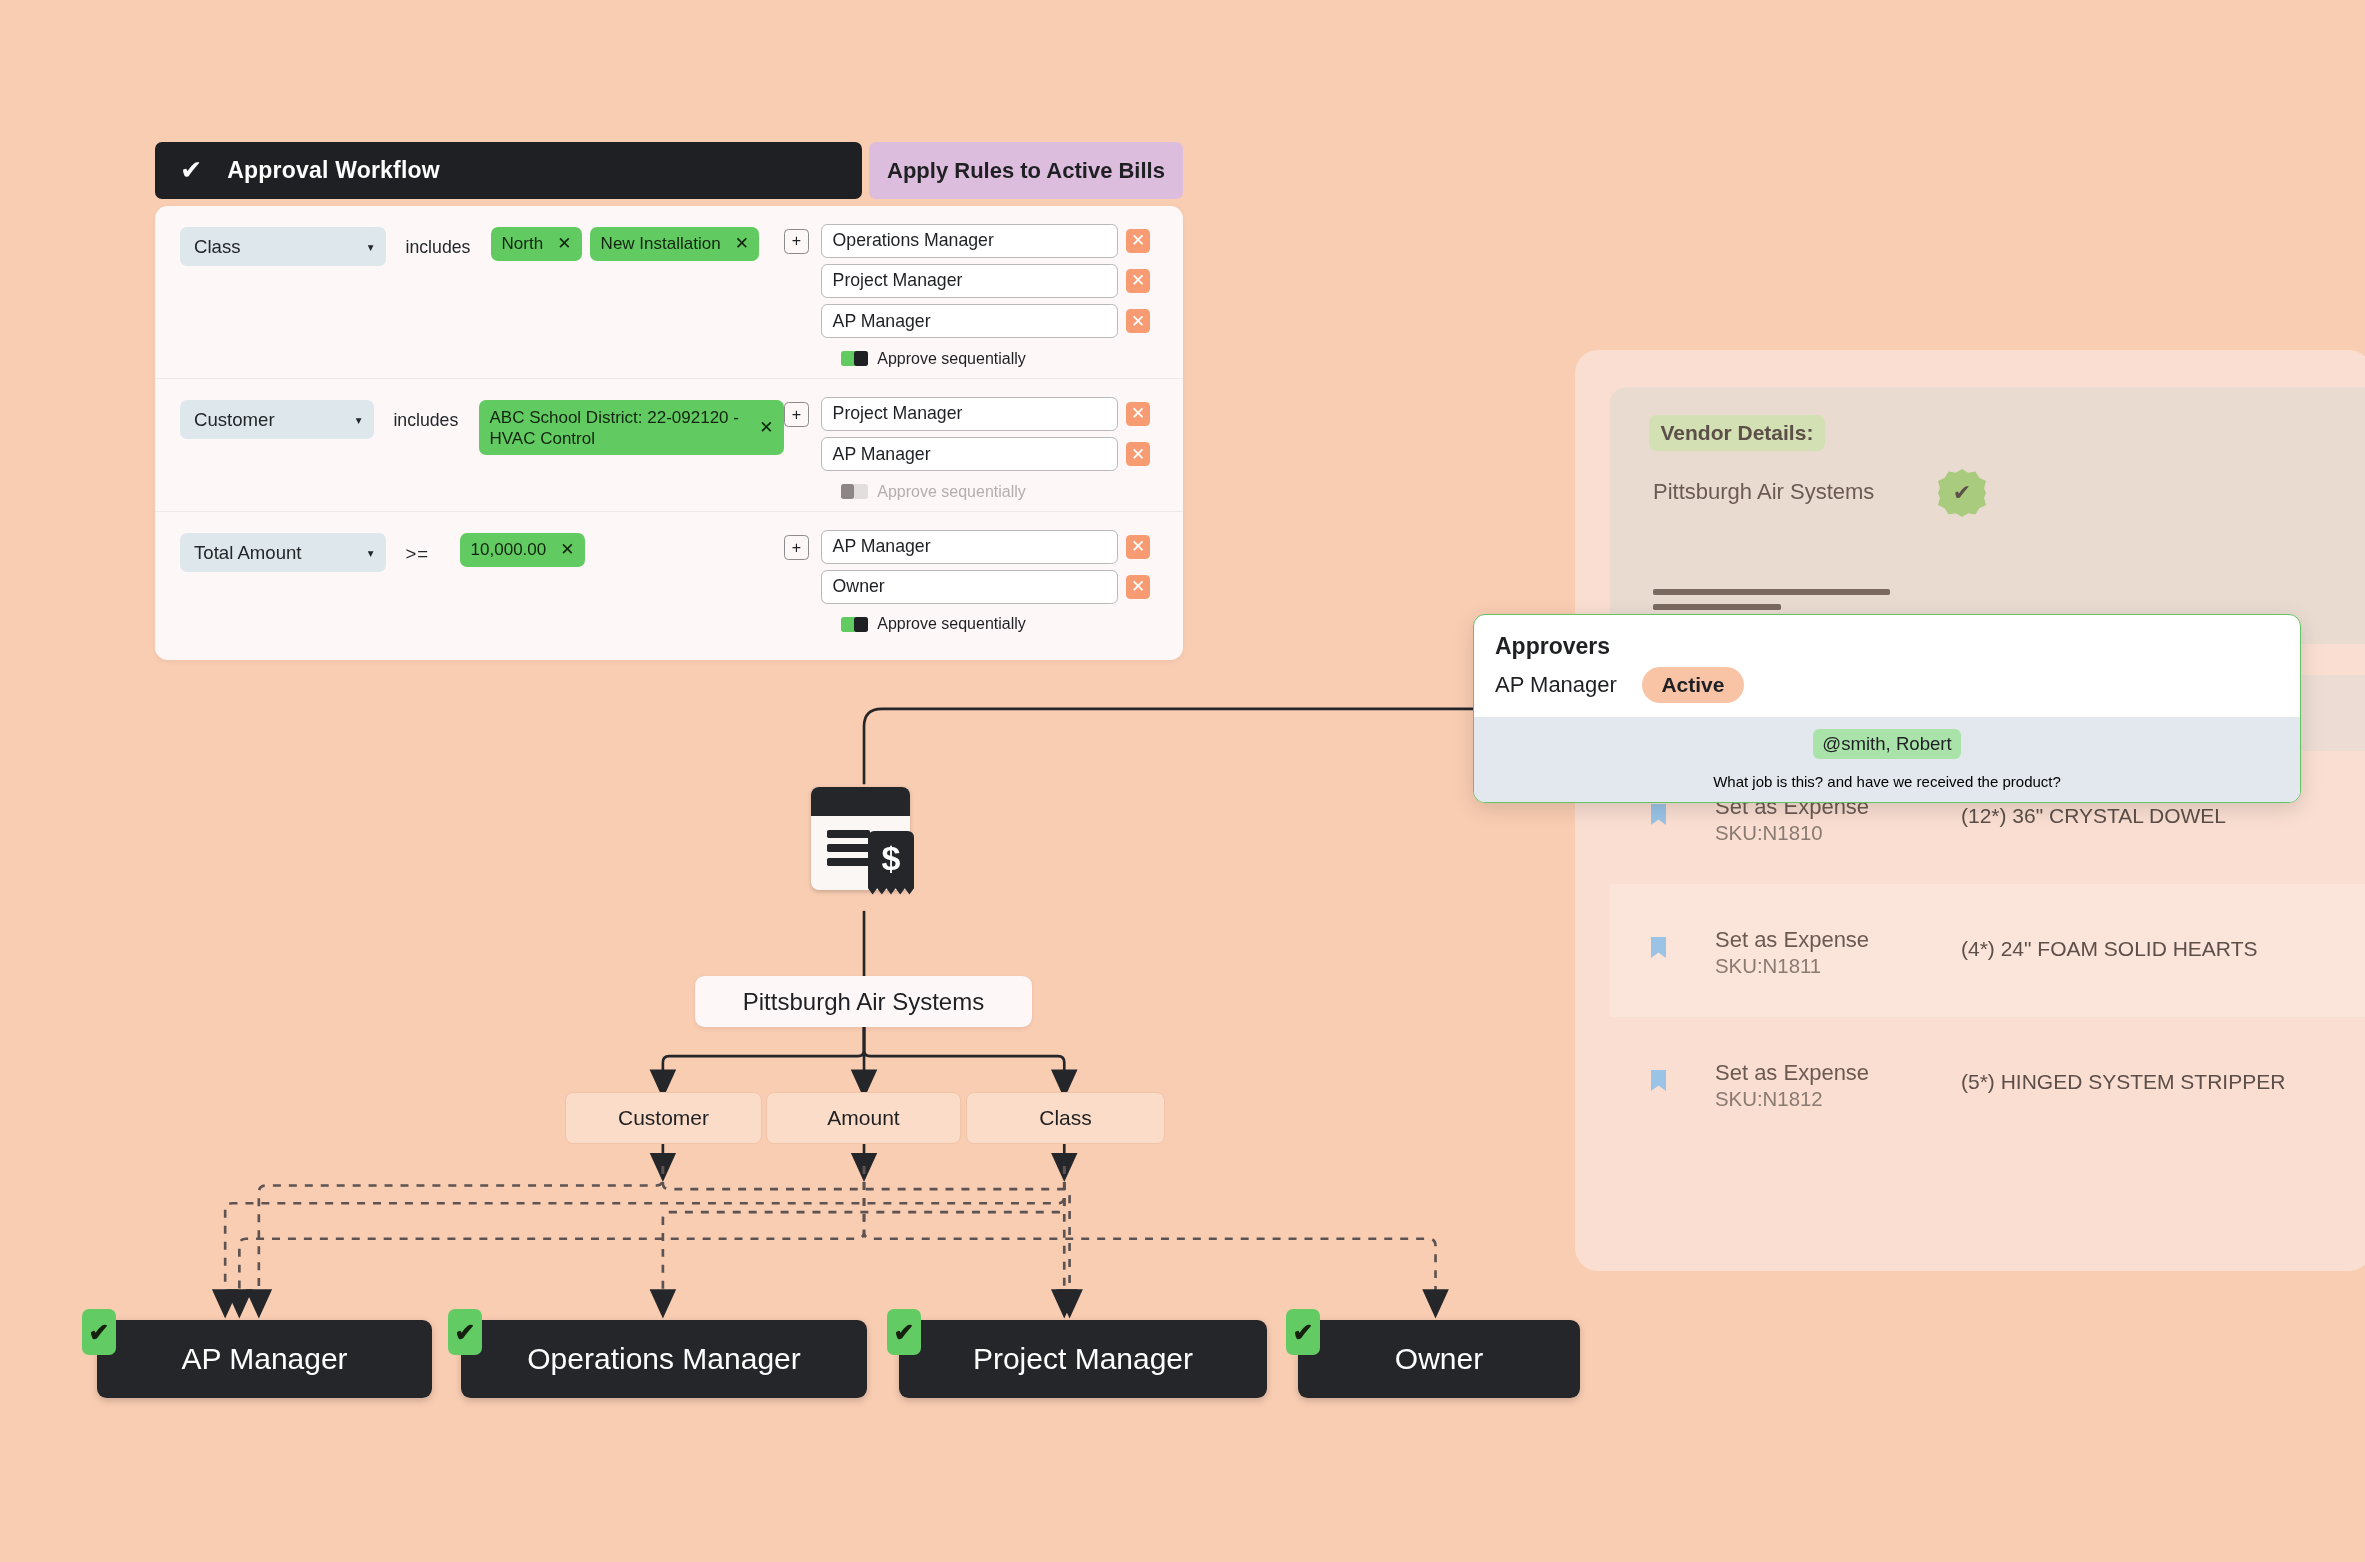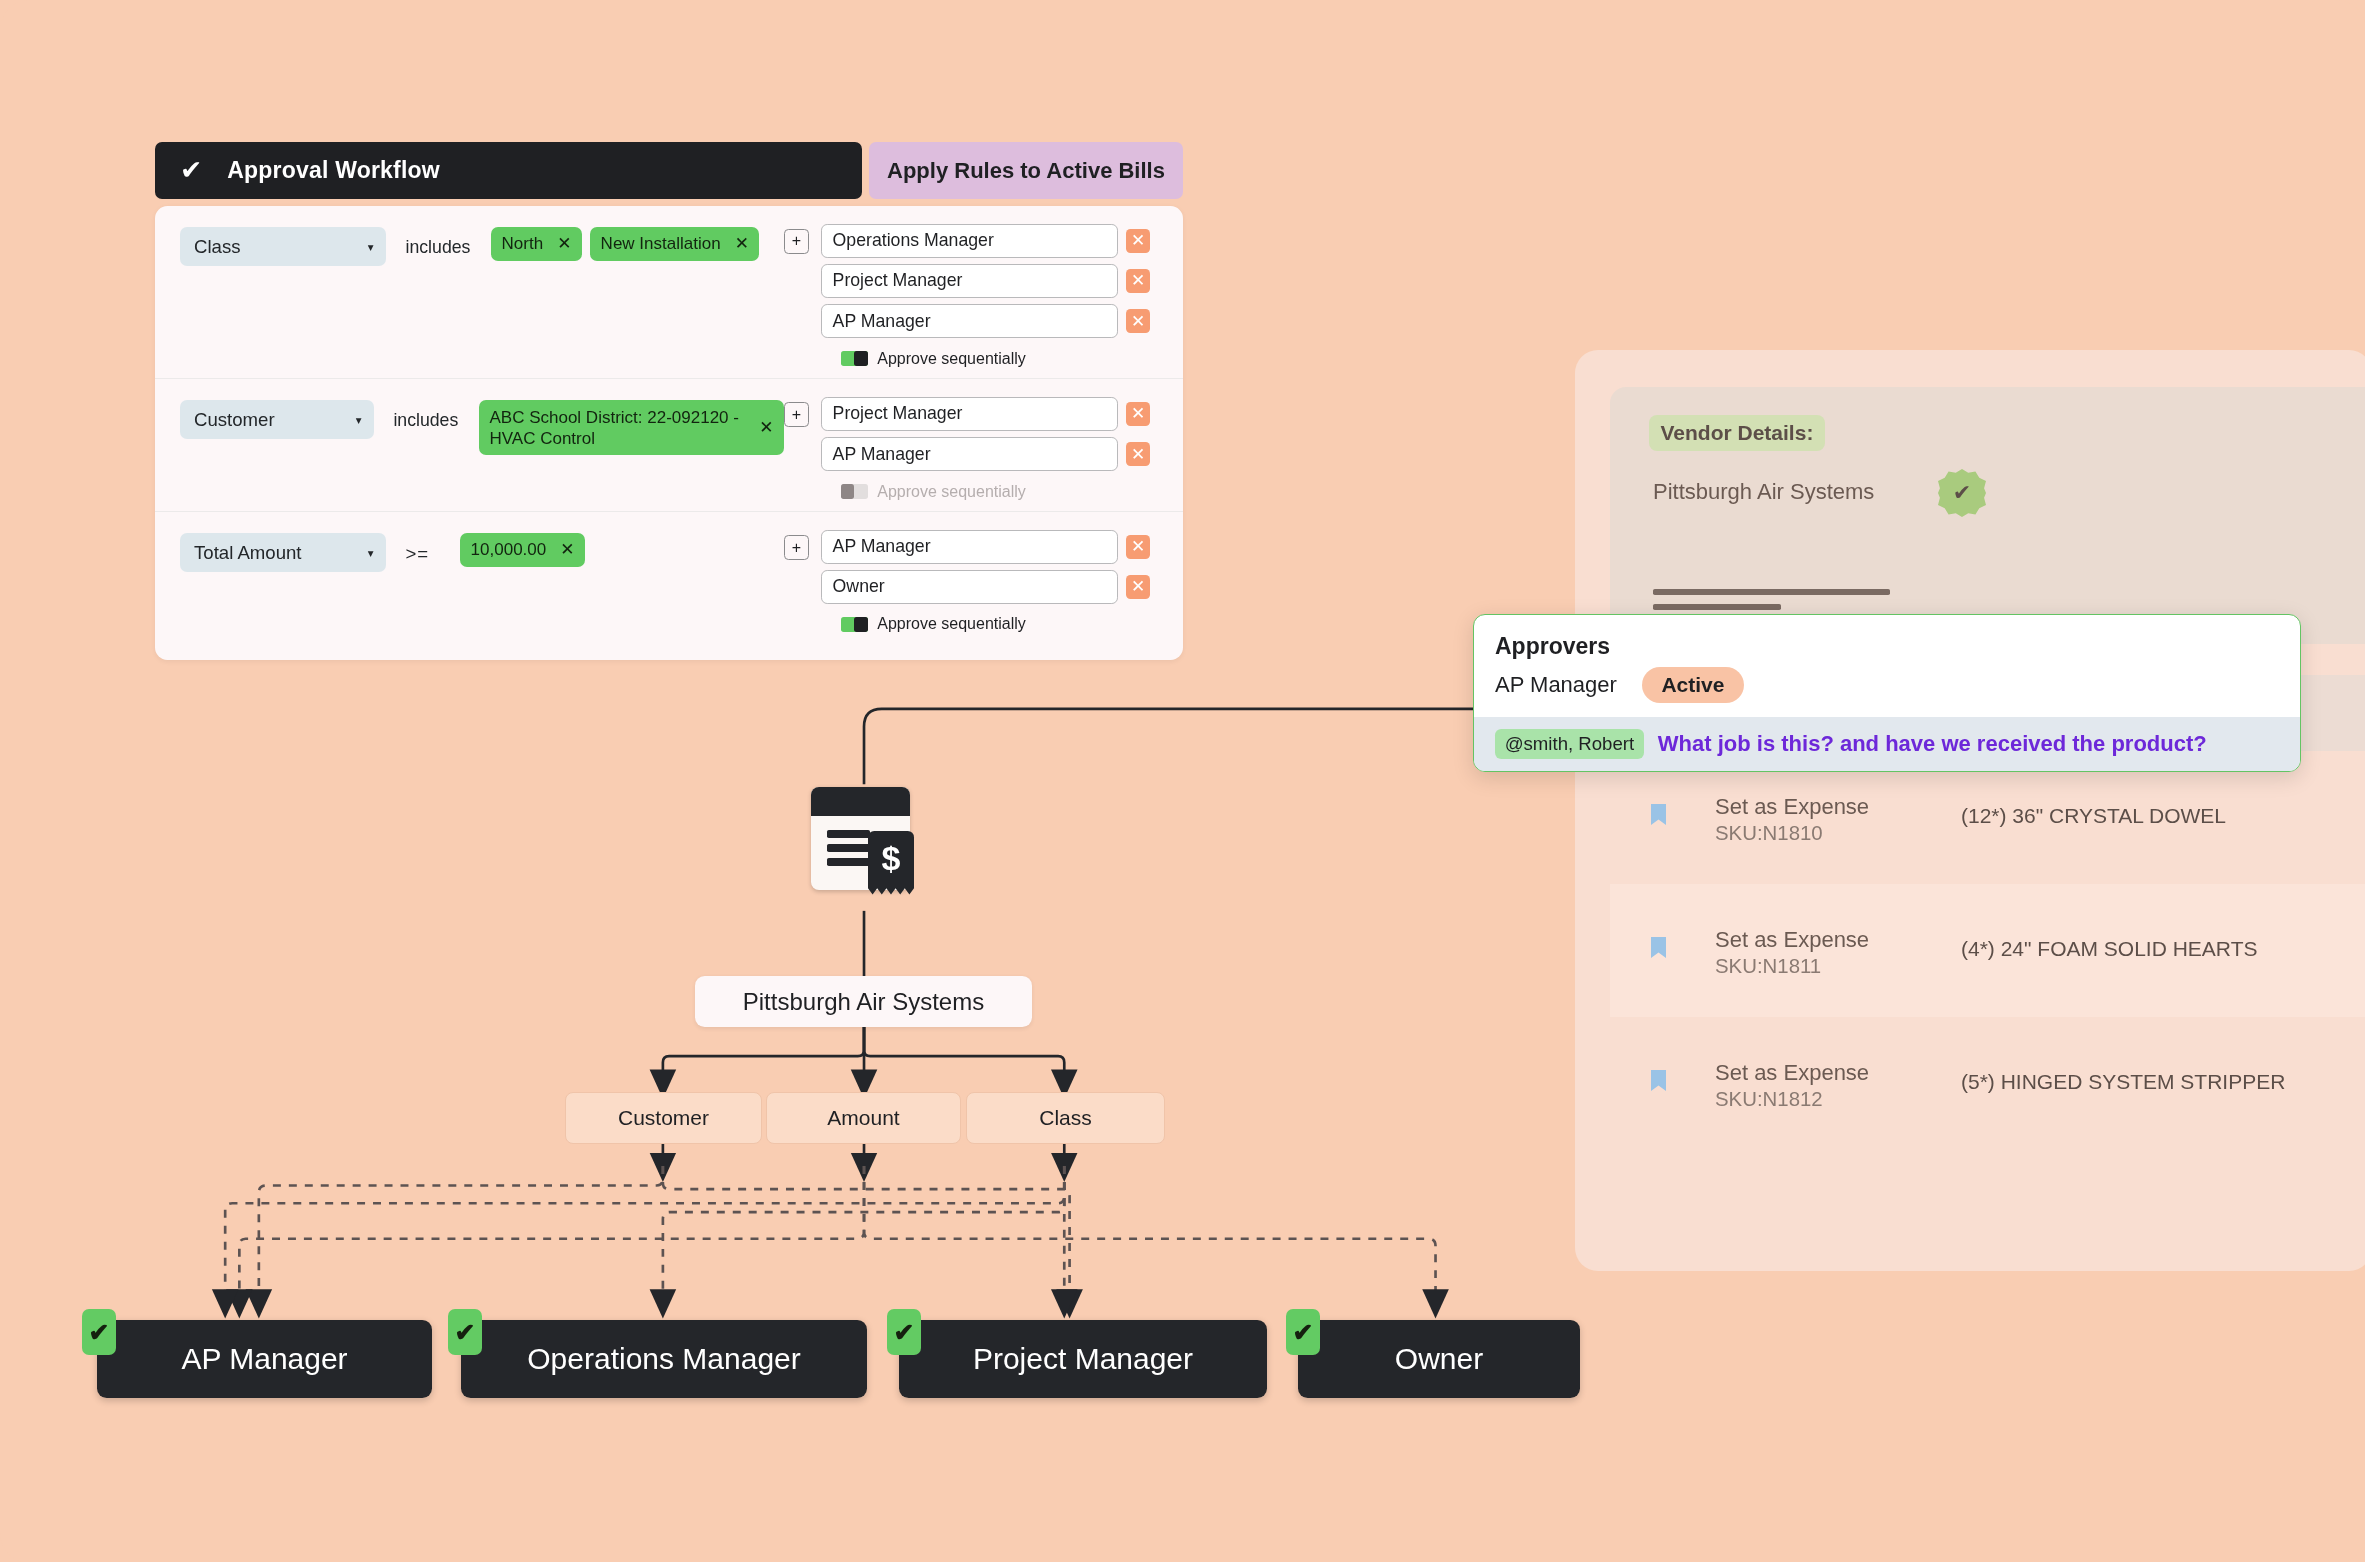--- a/index.html
+++ b/index.html
@@ -121,23 +121,23 @@
     position:absolute;left:1473px;top:614px;width:826px;
     background:#fff;border:1.8px solid #63c463;border-radius:12px;
     box-shadow:0 5.3px 21px rgba(0,0,0,.13);overflow:hidden;
   }
   #approvers-title{font-size:23px;font-weight:bold;color:#1f2023;padding:17.7px 21px 5.3px 21px;}
   #approvers-row{display:flex;align-items:center;gap:25px;padding:1.8px 21px 14px 21px;}
   #approver-role{font-size:22px;color:#1f2023;}
   #approver-status{
     background:#f9c3a5;border-radius:19.5px;padding:6.2px 19.5px;font-size:21px;color:#1f2023;font-weight:bold;
   }
-  #comment-row{background:#e2e8ee;display:flex;align-items:center;gap:14px;padding:11.5px 21px;}
+  #comment-row{background:#e2e8ee;display:flex;align-items:center;gap:14px;padding:11.5px 21px;flex-direction:column;}
   #comment-mention{background:#a9e3a9;border-radius:6.2px;padding:4.4px 9.7px;font-size:18.6px;color:#1f2023;}
-  #comment-text{font-size:22px;color:#6d28d9;font-weight:bold;}
+  #comment-text{font-size:15px;color:#000000;}
 
   
   #flow-svg{position:absolute;left:0;top:0;width:2366px;height:1563px;pointer-events:none;}
   #bill-icon{position:absolute;left:811px;top:787px;width:103px;height:124px;}
   #bill-doc{position:absolute;left:0;top:0;width:99px;height:103px;background:#fbf7f4;border-radius:8px;box-shadow:0 1.8px 4.4px rgba(0,0,0,.18);}
   #bill-doc-top{position:absolute;left:0;top:0;width:99px;height:29px;background:#24262a;border-radius:8px 8px 0 0;}
   .bill-bar{position:absolute;background:#24262a;height:8px;border-radius:1.8px;}
   #bill-bar-1{left:16px;top:43px;width:43px;}
   #bill-bar-2{left:16px;top:57px;width:66px;}
   #bill-bar-3{left:16px;top:71px;width:55px;}

